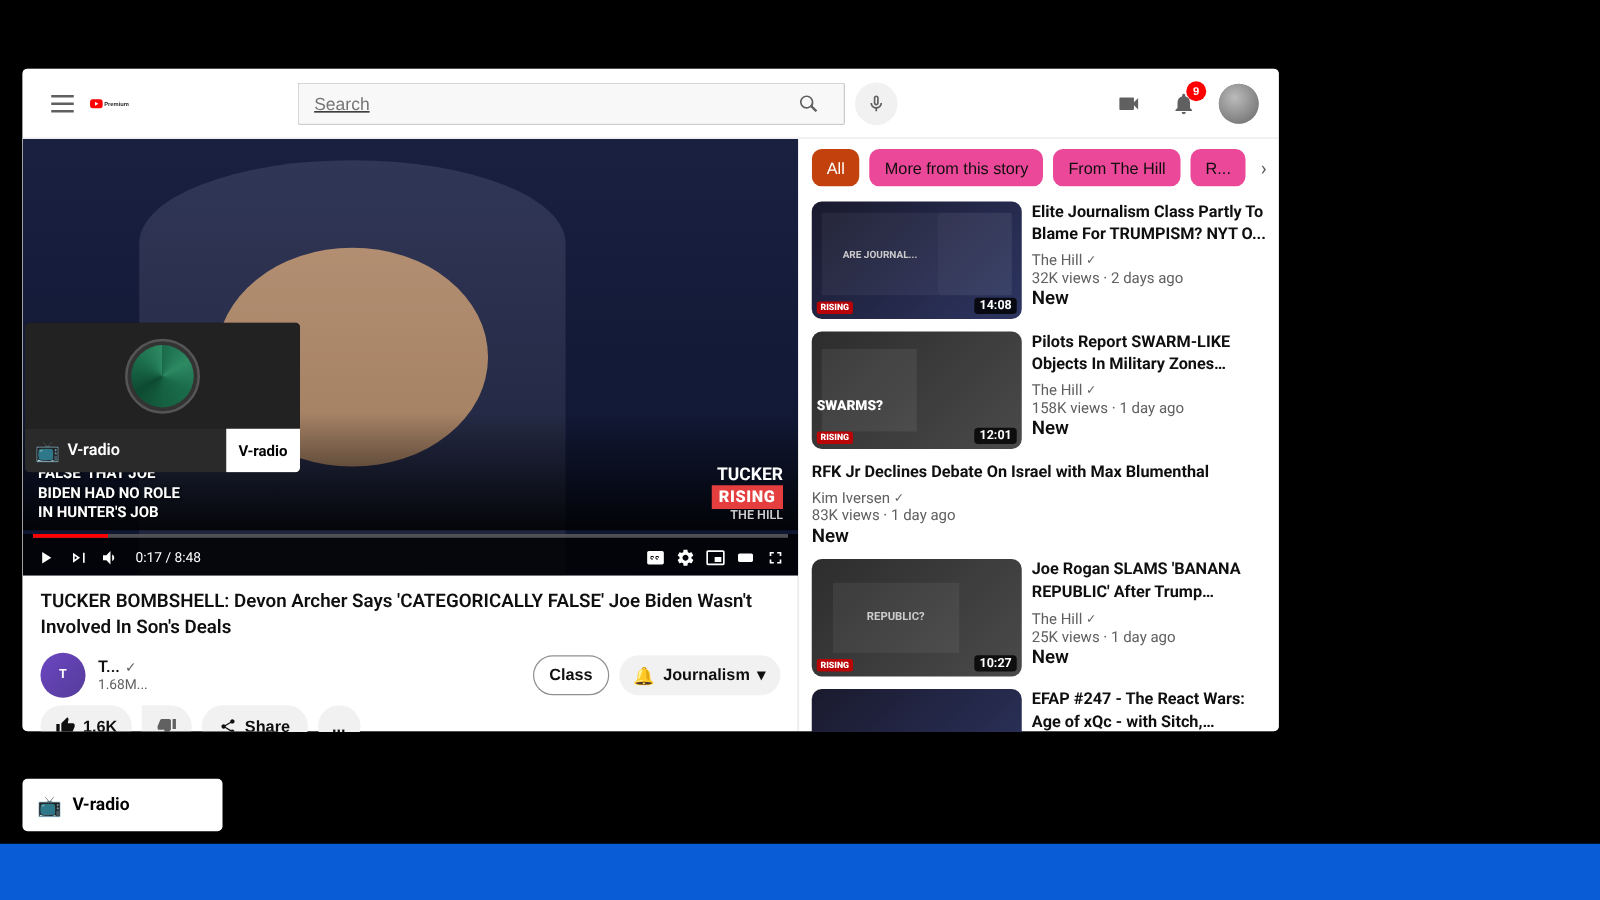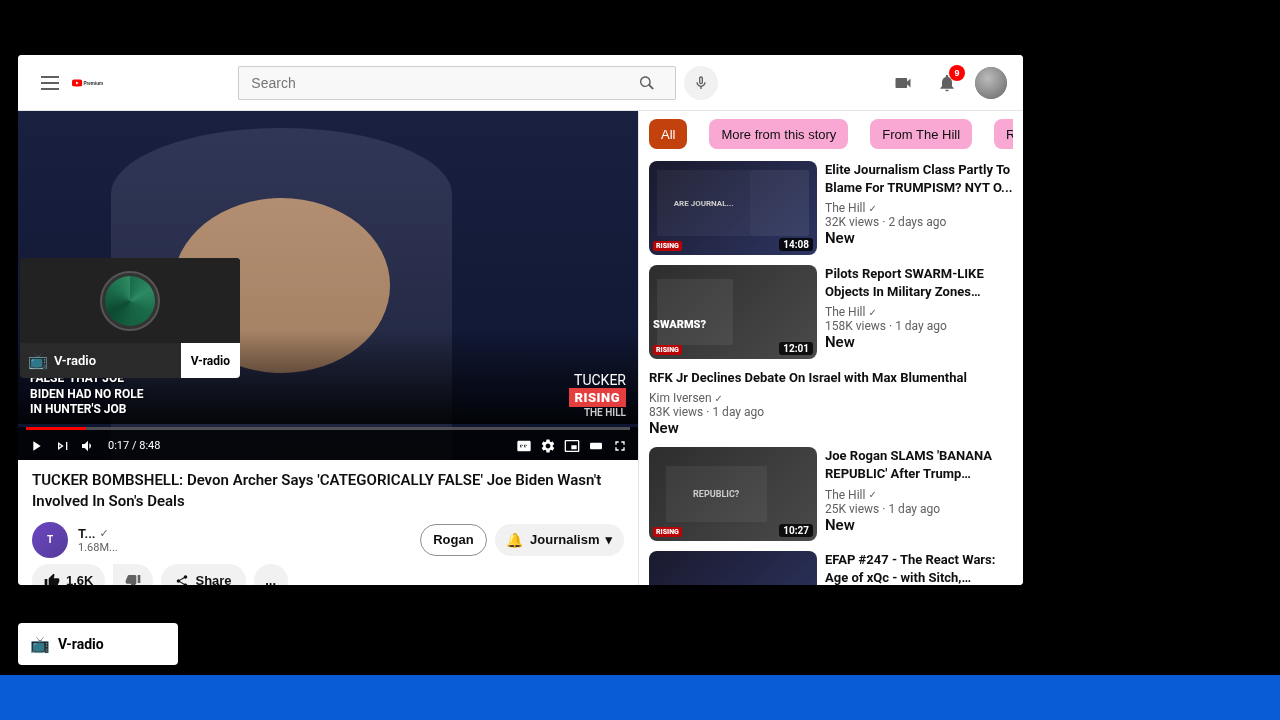--- a/index.html
+++ b/index.html
@@ -25,20 +25,21 @@
     }
 
     
     .yt-header {
       display: flex;
       align-items: center;
       height: 56px;
       padding: 0 16px;
       background: #fff;
       border-bottom: 1px solid #e5e5e5;
+      text-decoration: underline;
     }
     .yt-logo-area {
       display: flex;
       align-items: center;
       gap: 6px;
       min-width: 120px;
     }
     .hamburger-icon {
       display: flex;
       flex-direction: column;
@@ -212,21 +213,21 @@
       text-shadow: 1px 1px 2px rgba(0,0,0,0.8);
     }
     .video-brand-tag {
       display: flex;
       flex-direction: column;
       align-items: flex-end;
     }
     .tucker-text {
       color: #fff;
       font-size: 14px;
-      font-weight: 400;
+      font-weight: 700;
     }
     .rising-badge {
       background: #e53e3e;
       color: #fff;
       font-size: 13px;
       font-weight: 900;
       padding: 2px 6px;
       letter-spacing: 0.5px;
     }
     .hill-small {
@@ -442,23 +443,22 @@
       font-size: 13px;
       font-weight: 500;
       cursor: pointer;
       white-space: nowrap;
     }
     .chip-active {
       background: #c2410c;
       color: #fff;
     }
     .chip-inactive {
-      background: #f9a8d4;
+      background: #ec4899;
       color: #0f0f0f;
-      margin-left: 14px;
     }
     .chips-chevron {
       margin-left: auto;
       cursor: pointer;
       color: #606060;
       font-size: 16px;
     }
 
     
     .rec-video {
@@ -792,21 +792,21 @@
         <div class="channel-row">
           <div class="channel-avatar">T</div>
           <div class="channel-info">
             <div class="channel-name-row">
               <span class="channel-name">T...</span>
               <span class="verified-icon">✓</span>
             </div>
             <div class="channel-subs">1.68M...</div>
           </div>
           <div class="channel-actions">
-            <button class="join-btn">Rogan</button>
+            <button class="join-btn">Class</button>
             <button class="subscribe-btn">
               <span class="bell-icon-small">🔔</span>
               <span>Journalism</span>
               <span>▾</span>
             </button>
           </div>
         </div>
 
         <div class="action-row">
           <button class="like-btn">

